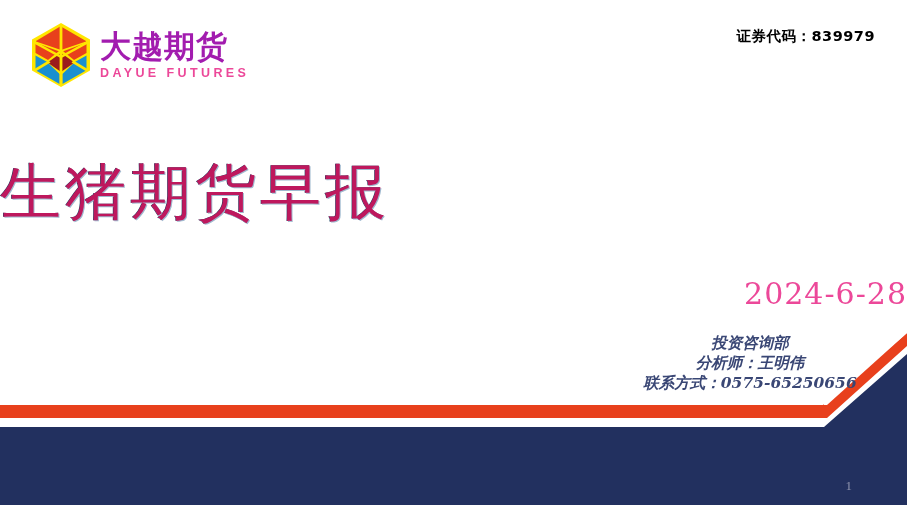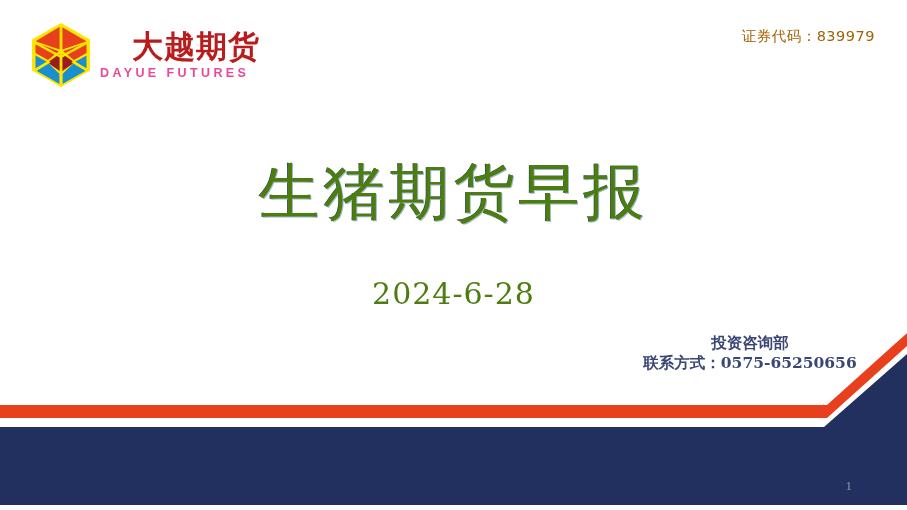--- a/index.html
+++ b/index.html
@@ -33,73 +33,72 @@
   #logo-wordmark {
     display: flex;
     flex-direction: column;
     justify-content: center;
     line-height: 1;
   }
   #logo-cn {
     font-family: "DejaVu Sans", sans-serif;
     font-size: 31px;
     font-weight: bold;
-    color: #b91c1c;
+    color: #a21caf;
     letter-spacing: 1px;
     white-space: nowrap;
-    margin-left: 32px;
   }
   #logo-en {
     font-family: "Liberation Sans", sans-serif;
     font-size: 12.5px;
     font-weight: bold;
     color: #ec4899;
     letter-spacing: 3.4px;
     margin-top: 5px;
     white-space: nowrap;
   }
 
   
   #security-code {
     position: absolute;
     right: 32px;
     top: 27px;
     font-family: "DejaVu Sans", sans-serif;
     font-size: 14.5px;
-    color: #a16207;
+    color: #000000;
     letter-spacing: 0.5px;
     white-space: nowrap;
+    font-weight: bold;
   }
 
   
   #main-title {
     position: absolute;
     left: 0;
     right: 0;
     top: 152px;
-    text-align: center;
     font-family: "DejaVu Serif", serif;
     font-size: 61px;
     font-weight: normal;
-    color: #4d7c0f;
+    color: #be185d;
     letter-spacing: 4px;
     text-shadow: 1px 1px 0 #9fb9cf, -0.5px -0.5px 0 #14395c;
     white-space: nowrap;
   }
 
   
   #report-date {
     position: absolute;
     left: 0;
     right: 0;
     top: 276px;
-    text-align: center;
+    text-align: right;
     font-family: "DejaVu Serif", serif;
     font-size: 30px;
-    color: #4d7c0f;
+    color: #ec4899;
     letter-spacing: 1px;
     white-space: nowrap;
   }
 
   
   #band {
     position: absolute;
     left: 0;
     top: 330px;
     width: 907px;
@@ -114,21 +113,21 @@
     top: 333px;
     width: 260px;
     text-align: center;
     font-family: "DejaVu Serif", serif;
     font-size: 15.5px;
     font-weight: bold;
     color: #3a4775;
     line-height: 20px;
     white-space: nowrap;
   }
-  #analyst-block div { margin: 0; }
+  #analyst-block div { margin: 0; font-style: italic; }
 
   
   #page-number {
     position: absolute;
     right: 55px;
     top: 478px;
     font-family: "Liberation Serif", serif;
     font-size: 13px;
     color: #8e93ad;
   }
@@ -182,18 +181,19 @@
 
     <polygon points="0,88 820,88 907,14 907,24 824,97 0,97" fill="#ffffff"></polygon>
 
     <polygon points="0,75 823,75 907,3 907,16 827,88 0,88" fill="#e8401c"></polygon>
 
     <polygon points="824,0 907,0 907,3 827,75 824,75" fill="#ffffff"></polygon>
   </svg>
 
   <div id="analyst-block">
     <div>投资咨询部</div>
+    <div>分析师：王明伟</div>
     <div>联系方式：0575-65250656</div>
   </div>
 
   <div id="page-number">1</div>
 
 </div>
 
 </body></html>

